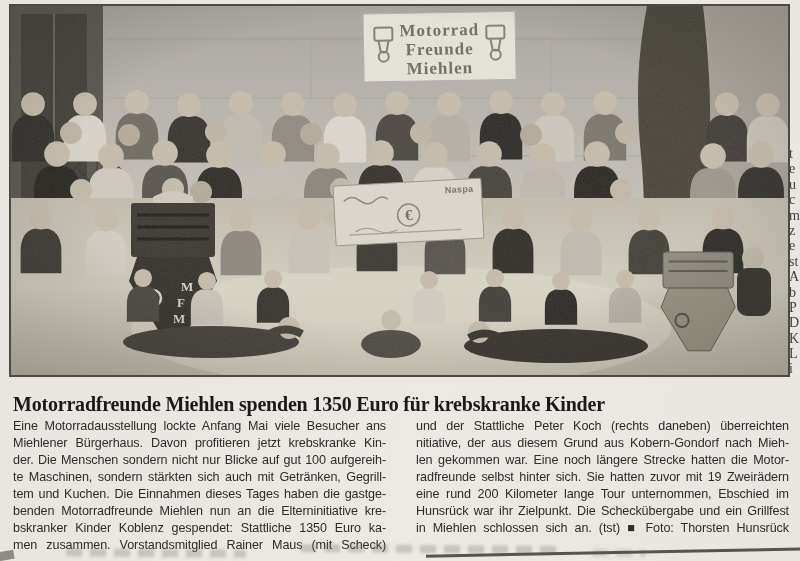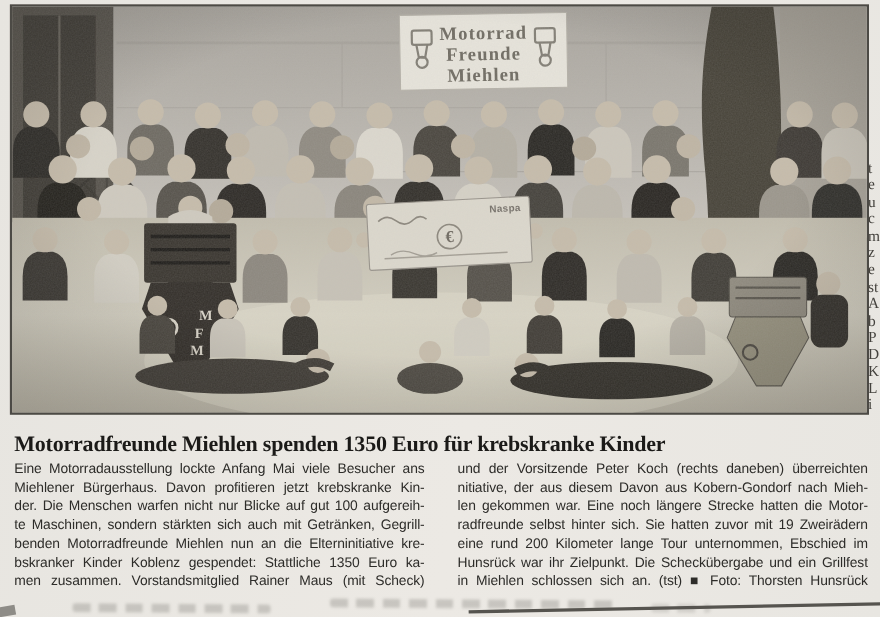--- a/index.html
+++ b/index.html
@@ -256,29 +256,30 @@
       <rect x="0" y="0" width="777" height="369" fill="url(#vig)"></rect>
     </svg>
   </div>
 
   <h1 class="headline">Motorradfreunde Miehlen spenden 1350 Euro für krebskranke Kinder</h1>
 
   <div class="columns">
     <div class="col">
         <div>Eine Motorradausstellung lockte Anfang Mai viele Besucher ans</div>
         <div>Miehlener Bürgerhaus. Davon profitieren jetzt krebskranke Kin-</div>
-        <div>der. Die Menschen warfen nicht nur Blicke auf gut 100 aufgereih-</div>
+        <div>der. Die Menschen sondern nicht nur Blicke auf gut 100 aufgereih-</div>
         <div>te Maschinen, sondern stärkten sich auch mit Getränken, Gegrill-</div>
+        <div>tem und Kuchen. Die Einnahmen dieses Tages haben die gastge-</div>
         <div>benden Motorradfreunde Miehlen nun an die Elterninitiative kre-</div>
         <div>bskranker Kinder Koblenz gespendet: Stattliche 1350 Euro ka-</div>
         <div>men zusammen. Vorstandsmitglied Rainer Maus (mit Scheck)</div>
       </div>
     <div class="col">
-        <div>und der Vorsitzende Peter Koch (rechts daneben) überreichten</div>
-        <div>nitiative, der aus diesem Davon aus Kobern-Gondorf nach Mieh-</div>
+        <div>und der Stattliche Peter Koch (rechts daneben) überreichten</div>
+        <div>nitiative, der aus diesem Grund aus Kobern-Gondorf nach Mieh-</div>
         <div>len gekommen war. Eine noch längere Strecke hatten die Motor-</div>
         <div>radfreunde selbst hinter sich. Sie hatten zuvor mit 19 Zweirädern</div>
         <div>eine rund 200 Kilometer lange Tour unternommen, Ebschied im</div>
         <div>Hunsrück war ihr Zielpunkt. Die Scheckübergabe und ein Grillfest</div>
         <div>in Miehlen schlossen sich an. (tst) ■ Foto: Thorsten Hunsrück</div>
       </div>
   </div>
 
   <div class="edge-frags">
       <div>t</div>

